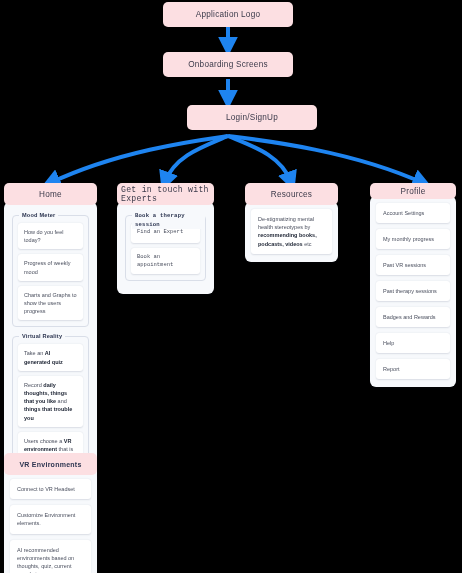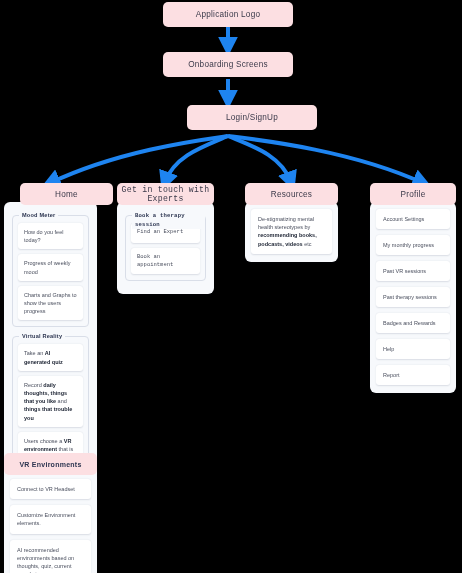--- a/index.html
+++ b/index.html
@@ -29,21 +29,20 @@
   .pill {
     position: absolute;
     background: #FCDFE2;
     border-radius: 5px;
     color: #3B3A4A;
     font-size: 8.2px;
     letter-spacing: .25px;
     display: flex;
     align-items: center;
     justify-content: center;
-    text-align: center;
     z-index: 3;
     box-sizing: border-box;
     padding: 0 4px;
   }
 
   
   .column {
     position: absolute;
     z-index: 2;
     box-sizing: border-box;
@@ -140,21 +139,21 @@
 
   <div class="pill" style="left:163px; top:52px; width:130px; height:25px;">
     <span>Onboarding Screens</span>
   </div>
 
   <div class="pill" style="left:163px; top:105px; width:130px; height:25px;margin-left:24px;">
     <span>Login/SignUp</span>
   </div>
 
   <div class="column" style="left:4px; top:183px; width:93px;">
-    <div class="pill" style="position:relative; left:16px; top:0; width:93px; height:22px;">
+    <div class="pill" style="position:relative; left:0; top:0; width:93px; height:22px;">
       <span>Home</span>
     </div>
     <div class="panel" style="margin-top:-3px;">
 
       <div class="group">
         <div class="legend">Mood Meter</div>
         <div class="card">How do you feel today?</div>
         <div class="card">Progress of weekly mood</div>
         <div class="card">Charts and Graphs to show the users progress</div>
       </div>
@@ -185,21 +184,21 @@
   <div class="column" style="left:245px; top:183px; width:93px;">
     <div class="pill" style="position:relative; left:0; top:0; width:93px; height:22px;">
       <span>Resources</span>
     </div>
     <div class="panel" style="margin-top:-3px; padding:7px 6px 8px 6px;">
       <div class="card" style="padding:6px 7px;">De-stigmatizing mental health stereotypes by <b>recommending books, podcasts, videos</b> etc</div>
     </div>
   </div>
 
   <div class="column" style="left:370px; top:183px; width:86px;">
-    <div class="pill" style="position:relative; left:0; top:0; width:86px; height:22px;">
+    <div class="pill" style="position:relative; left:0; top:0; width:86px; height:16px;">
       <span>Profile</span>
     </div>
     <div class="panel" style="margin-top:-3px; padding:7px 6px 8px 6px;">
       <div class="plain-card">Account Settings</div>
       <div class="plain-card">My monthly progress</div>
       <div class="plain-card">Past VR sessions</div>
       <div class="plain-card">Past therapy sessions</div>
       <div class="plain-card">Badges and Rewards</div>
       <div class="plain-card">Help</div>
       <div class="plain-card">Report</div>

